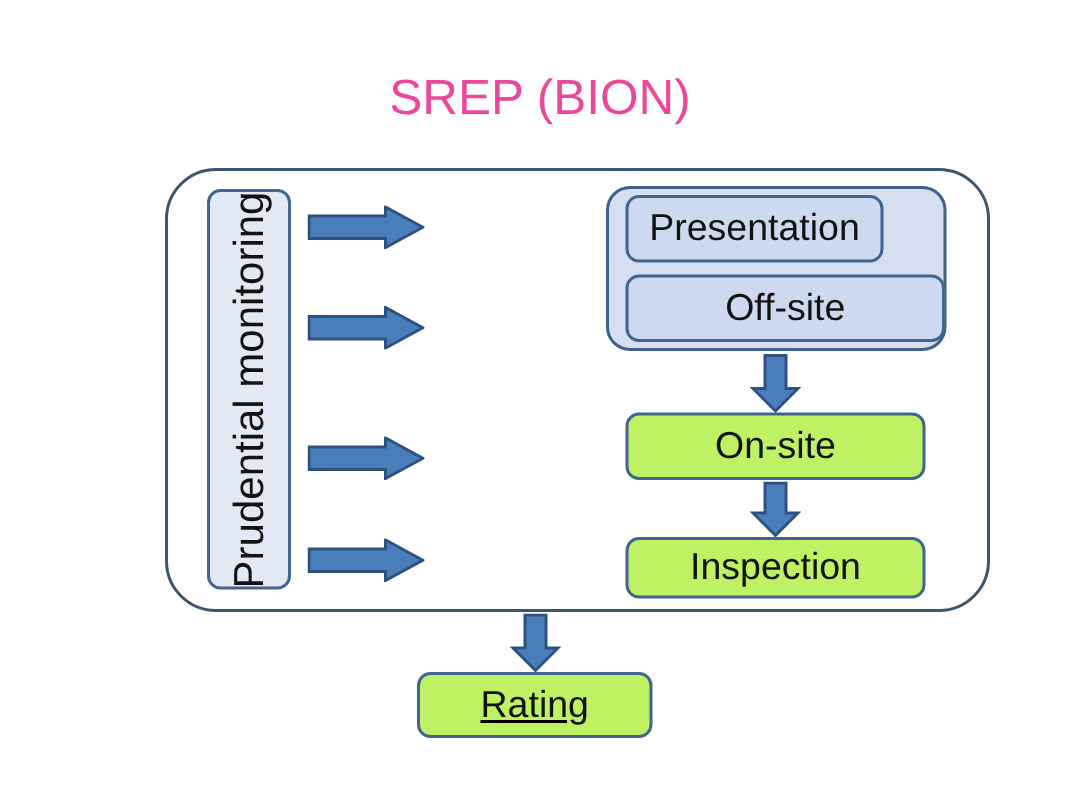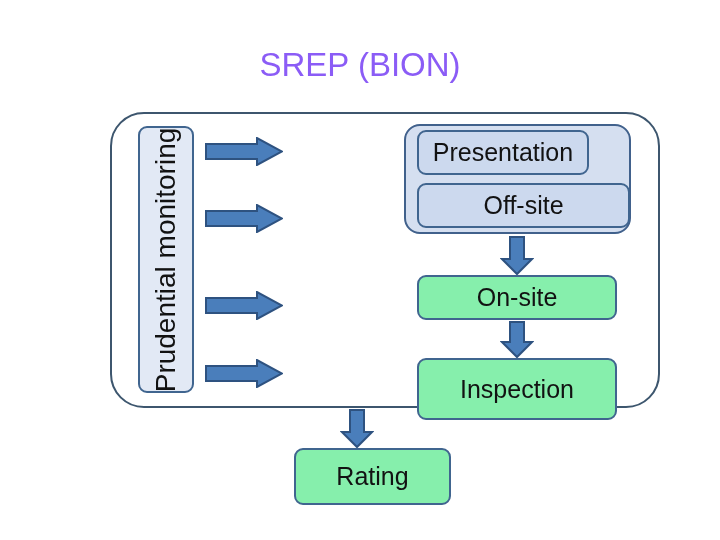--- a/index.html
+++ b/index.html
@@ -19,21 +19,21 @@
   }
 
   
   #title {
     position: absolute;
     left: 0;
     top: 46px;
     width: 720px;
     text-align: center;
     font-size: 33px;
-    color: #8b5cf6;
+    color: #ec4899;
     letter-spacing: 0px;
     white-space: nowrap;
   }
 
   
   #outer-container {
     position: absolute;
     left: 110px;
     top: 112px;
     width: 550px;
@@ -98,27 +98,27 @@
     align-items: center;
     justify-content: center;
   }
   .pbox span {
     font-size: 25px;
     color: #121212;
     white-space: nowrap;
     line-height: 1;
   }
   .fill-dark  { background: #ccd9ee; }
-  .fill-light { background: #86efac; }
+  .fill-light { background: #bef264; }
 
   #box-presentation { left: 417px; top: 130px; width: 172px; height: 45px; }
   #box-offsite      { left: 417px; top: 183px; width: 213px; height: 45px; }
   #box-onsite       { left: 417px; top: 275px; width: 200px; height: 45px; }
-  #box-inspection   { left: 417px; top: 358px; width: 200px; height: 62px; }
-  #box-rating       { left: 294px; top: 448px; width: 157px; height: 57px; }
+  #box-inspection   { left: 417px; top: 358px; width: 200px; height: 41px; }
+  #box-rating       { left: 278px; top: 448px; width: 157px; height: 44px; text-decoration: underline; }
 
   
   .arrow-down {
     position: absolute;
     width: 34px;
     height: 40px;
   }
   .arrow-down svg { display: block; }
 </style>
 </head>

